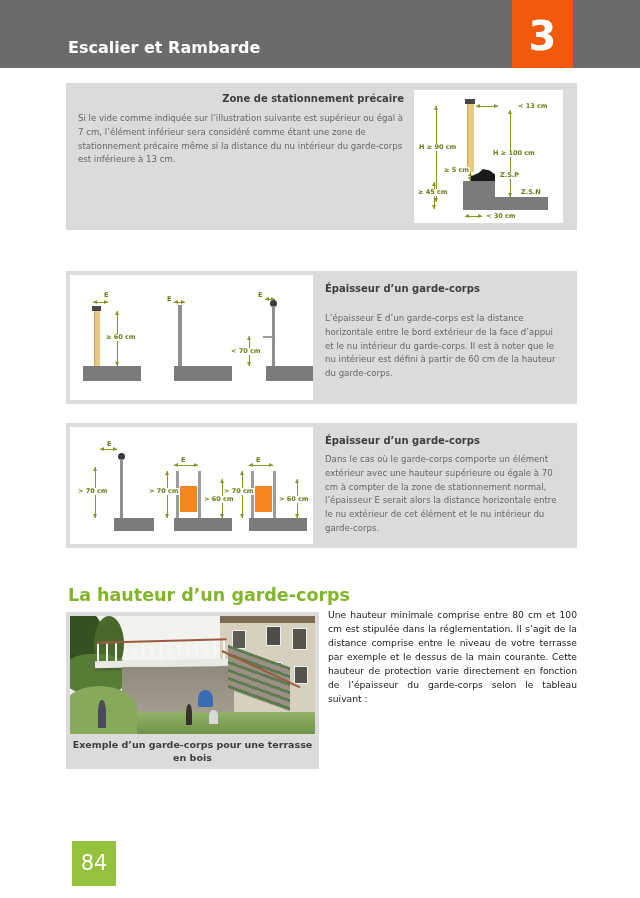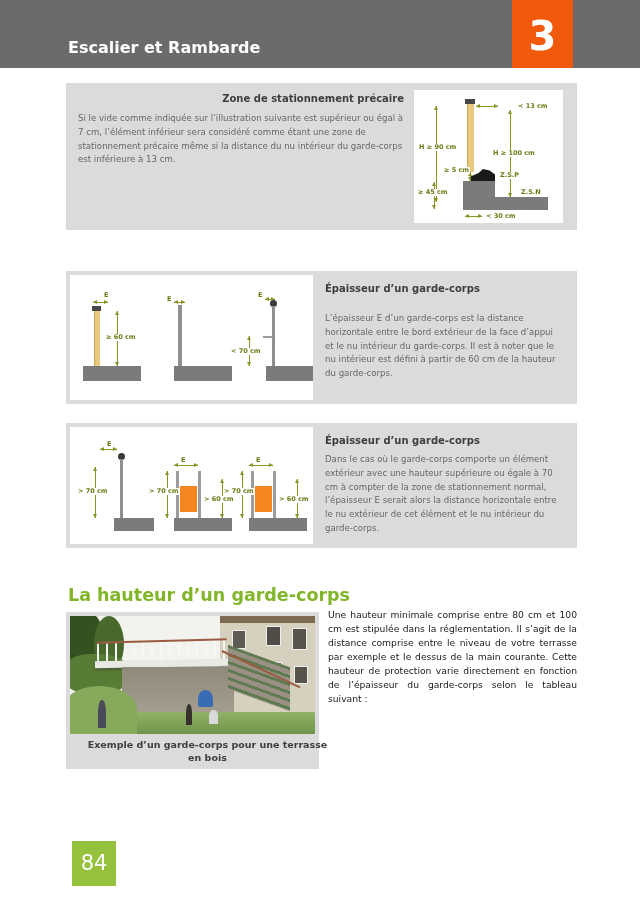--- a/index.html
+++ b/index.html
@@ -33,21 +33,21 @@
   .base{position:absolute;background:#7B7B7B;}
   .knob{position:absolute;background:#3A3A3A;border-radius:50%;}
   .orange-el{position:absolute;background:#F5861F;}
   .rail{position:absolute;background:#9C9C9C;}
   
   .watermark{position:absolute;left:152px;top:398px;font-size:88px;font-weight:bold;
         color:rgba(120,120,120,0.16);letter-spacing:4px;z-index:6;pointer-events:none;line-height:1.1;}
   
   .photo{position:absolute;left:4px;top:4px;width:245px;height:118px;background:#F2F2EE;overflow:hidden;}
   .caption{position:absolute;left:0;top:126px;width:253px;text-align:center;
-        font-size:9.5px;font-weight:bold;color:#3E3E3E;line-height:1.4;padding-left:15px;}
+        font-size:9.5px;font-weight:bold;color:#3E3E3E;line-height:1.4;}
   
   .page-badge{position:absolute;left:72px;top:841px;width:44px;height:45px;background:#95C13D;
         color:#fff;font-size:21px;text-align:center;line-height:45px;}
   .copyright{position:absolute;left:300px;top:863px;width:266px;text-align:right;
         font-size:7.5px;color:#BBBBBB;}
   .just{text-align:justify;}
 </style>
 </head>
 <body>
 

